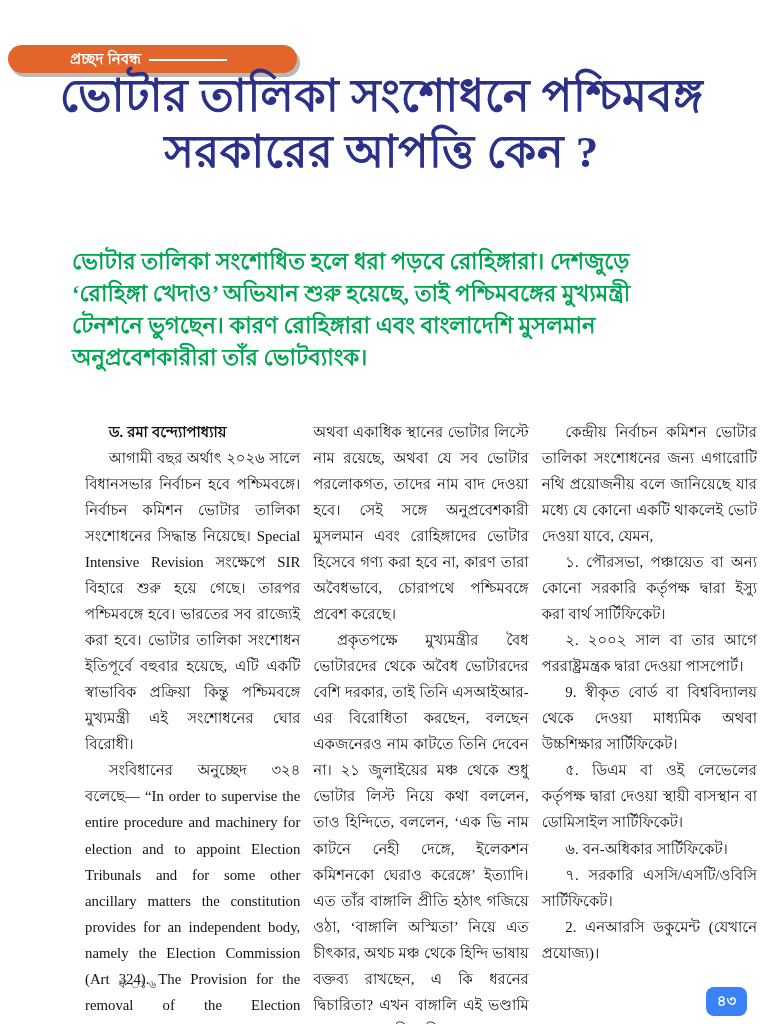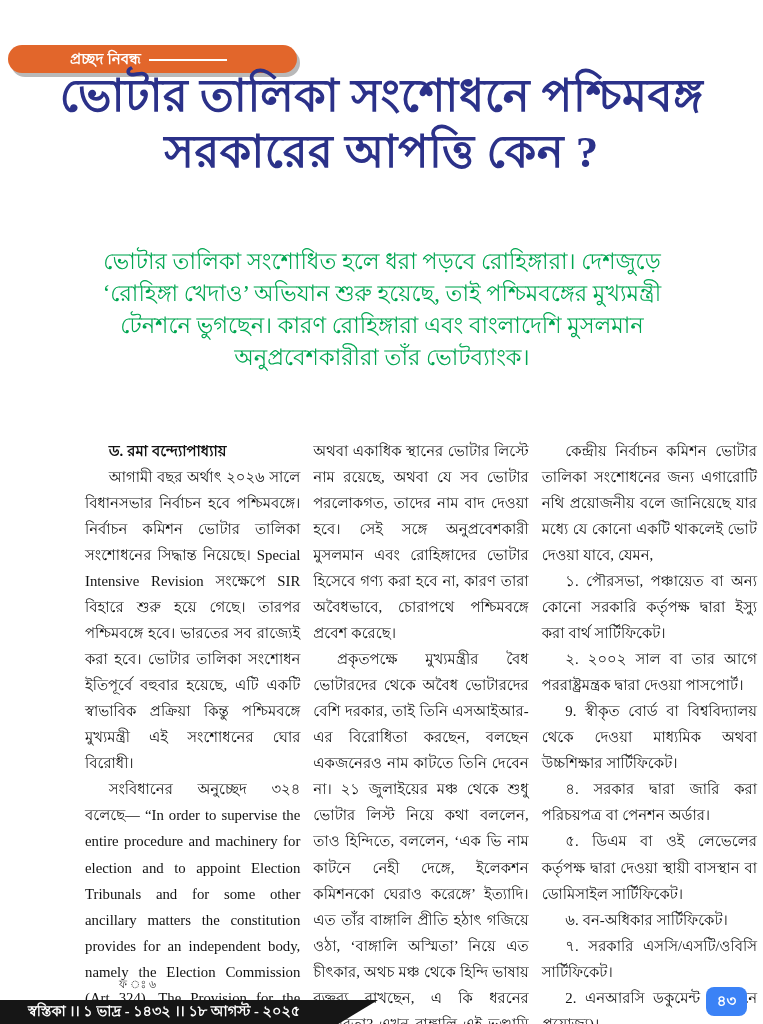--- a/index.html
+++ b/index.html
@@ -35,29 +35,28 @@
     text-align:center;
     color:#2b3189;
     font-weight:bold;
     font-size:45px;
     line-height:1.25;
     letter-spacing:.5px;
   }
   
   .lede{
     position:absolute;left:72px;top:246px;width:620px;
-    text-align:center;
     color:#00a651;
-    font-weight:400;
+    font-weight:700;
     font-size:22.5px;
     line-height:1.42;
   }
   
   .columns{
-    position:absolute;left:85px;top:438px;width:672px;height:545px;
+    position:absolute;left:85px;top:419px;width:672px;height:545px;
     display:flex;gap:13px;
   }
   .col{flex:1;min-width:0;}
   .col p{
     margin:0;
     font-size:14.8px;
     line-height:1.76;
     text-align:justify;
     text-indent:1.6em;
     word-spacing:.02em;
@@ -123,29 +122,25 @@
     </div>
     <div class="col" data-name="column-2">
         <p data-name="body-paragraph">অথবা একাধিক স্থানের ভোটার লিস্টে নাম রয়েছে, অথবা যে সব ভোটার পরলোকগত, তাদের নাম বাদ দেওয়া হবে। সেই সঙ্গে অনুপ্রবেশকারী মুসলমান এবং রোহিঙ্গাদের ভোটার হিসেবে গণ্য করা হবে না, কারণ তারা অবৈধভাবে, চোরাপথে পশ্চিমবঙ্গে প্রবেশ করেছে।</p>
         <p data-name="body-paragraph">প্রকৃতপক্ষে মুখ্যমন্ত্রীর বৈধ ভোটারদের থেকে অবৈধ ভোটারদের বেশি দরকার, তাই তিনি এসআইআর-এর বিরোধিতা করছেন, বলছেন একজনেরও নাম কাটতে তিনি দেবেন না। ২১ জুলাইয়ের মঞ্চ থেকে শুধু ভোটার লিস্ট নিয়ে কথা বললেন, তাও হিন্দিতে, বললেন, ‘এক ভি নাম কাটনে নেহী দেঙ্গে, ইলেকশন কমিশনকো ঘেরাও করেঙ্গে’ ইত্যাদি। এত তাঁর বাঙ্গালি প্রীতি হঠাৎ গজিয়ে ওঠা, ‘বাঙ্গালি অস্মিতা’ নিয়ে এত চীৎকার, অথচ মঞ্চ থেকে হিন্দি ভাষায় বক্তব্য রাখছেন, এ কি ধরনের দ্বিচারিতা? এখন বাঙ্গালি এই ভণ্ডামি বুঝতে পারছে ধীরে ধীরে।</p>
       </div>
     <div class="col" data-name="column-3">
         <p data-name="body-paragraph">কেন্দ্রীয় নির্বাচন কমিশন ভোটার তালিকা সংশোধনের জন্য এগারোটি নথি প্রয়োজনীয় বলে জানিয়েছে যার মধ্যে যে কোনো একটি থাকলেই ভোট দেওয়া যাবে, যেমন,</p>
         <p data-name="body-paragraph">১. পৌরসভা, পঞ্চায়েত বা অন্য কোনো সরকারি কর্তৃপক্ষ দ্বারা ইস্যু করা বার্থ সার্টিফিকেট।</p>
         <p data-name="body-paragraph">২. ২০০২ সাল বা তার আগে পররাষ্ট্রমন্ত্রক দ্বারা দেওয়া পাসপোর্ট।</p>
         <p data-name="body-paragraph">9. স্বীকৃত বোর্ড বা বিশ্ববিদ্যালয় থেকে দেওয়া মাধ্যমিক অথবা উচ্চশিক্ষার সার্টিফিকেট।</p>
-        <p data-name="body-paragraph">৪. সরকার দ্বারা জারি করা পরিচয়পত্র বা পেনশন অর্ডার।</p>
         <p data-name="body-paragraph">৫. ডিএম বা ওই লেভেলের কর্তৃপক্ষ দ্বারা দেওয়া স্থায়ী বাসস্থান বা ডোমিসাইল সার্টিফিকেট।</p>
         <p data-name="body-paragraph">৬. বন-অধিকার সার্টিফিকেট।</p>
         <p data-name="body-paragraph">৭. সরকারি এসসি/এসটি/ওবিসি সার্টিফিকেট।</p>
         <p data-name="body-paragraph">2. এনআরসি ডকুমেন্ট (যেখানে প্রযোজ্য)।</p>
       </div>
   </div>
 
   <div class="forma-mark" data-name="forma-signature-mark">ফ ঃ ৬</div>
 
-  <div class="footer-banner" data-name="footer-banner">
-    <span class="banner-text" data-name="magazine-name-date">স্বস্তিকা ।। ১ ভাদ্র - ১৪৩২ ।। ১৮ আগস্ট - ২০২৫</span>
-  </div>
 
   <div class="page-badge" data-name="page-number-badge">৪৩</div>
 
 </div>
 
 </body></html>

